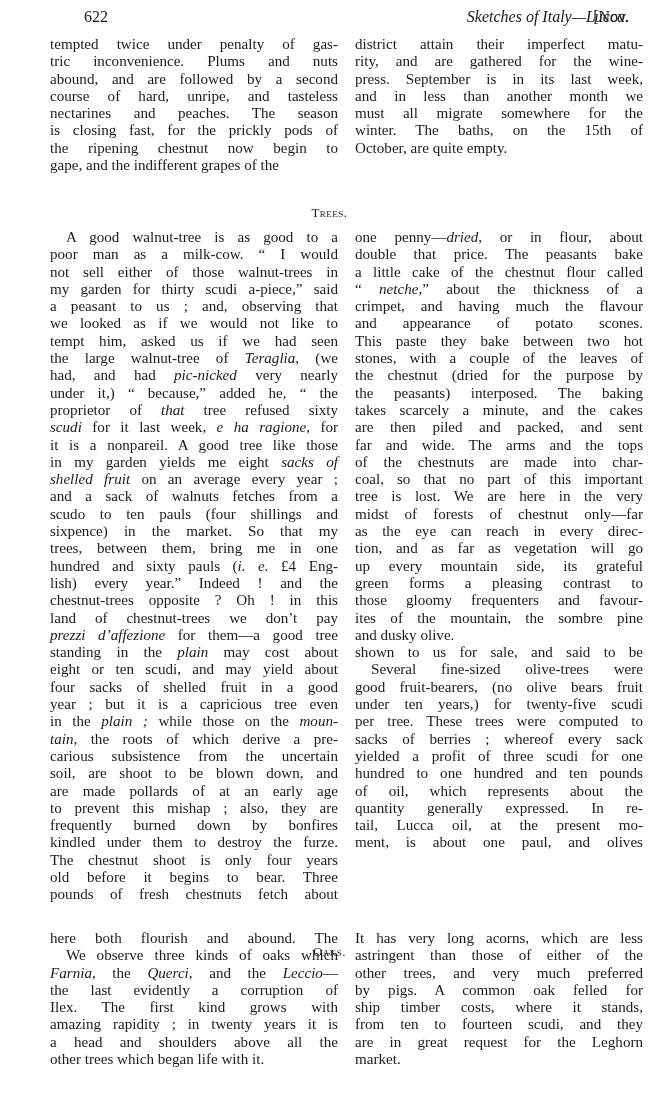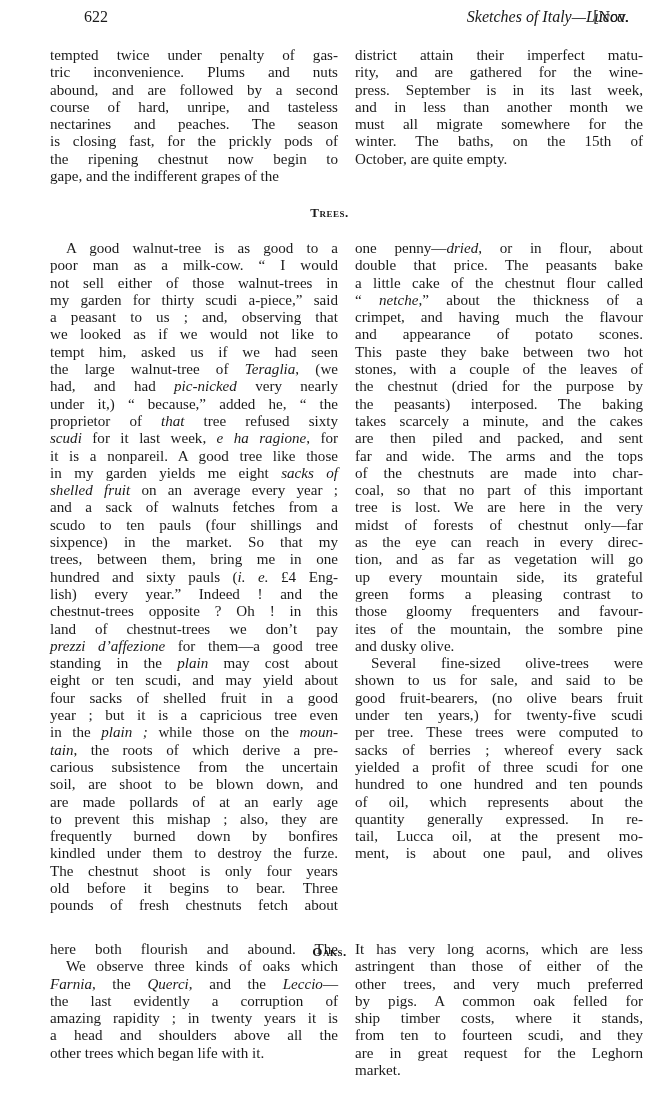--- a/index.html
+++ b/index.html
@@ -10,31 +10,31 @@
   }
   .header {
     position: absolute; top: 8px; left: 48px; right: 30px; height: 22px;
     font-family: "Liberation Serif", serif; font-size: 16px;
   }
   .header .pg { position: absolute; left: 0; top: 0; margin-left: 36px; }
   .header .title { position: absolute; left: 0; right: 0; text-align: right; font-style: italic; top: 0; }
   .header .mo { position: absolute; right: 0; top: 0; text-align: right; }
   .col {
     position: absolute; width: 288px;
-    font-family: "Liberation Serif", serif; font-size: 15.1px; line-height: 17.3px; margin-top: 11px;
+    font-family: "Liberation Serif", serif; font-size: 15.1px; line-height: 17.3px;
   }
   .col .ln { display: block; white-space: nowrap; text-align: justify; text-align-last: justify; height: 17.3px; overflow: visible; }
   .col .ln.last { text-align-last: left; }
   .col .ln.indent { padding-left: 16px; }
   .left { left: 50px; }
   .right { left: 355px; }
   .heading {
     position: absolute; left: 0; right: 0; text-align: center;
     font-family: "Liberation Serif", serif; font-size: 13px; letter-spacing: 0.5px;
-    font-variant: small-caps; font-weight: bold;
+    font-variant: small-caps; font-weight: normal;
   }
   i { font-style: italic; }
 </style>
 </head>
 <body>
 
 <div class="header">
   <span class="pg">622</span>
   <span class="title">Sketches of Italy—Lucca.</span>
   <span class="mo">[Nov.</span>
@@ -121,41 +121,42 @@
     <span class="ln">coal, so that no part of this important</span>
     <span class="ln">tree is lost.   We are here in the very</span>
     <span class="ln">midst of forests of chestnut only—far</span>
     <span class="ln">as the eye can reach in every direc-</span>
     <span class="ln">tion, and as far as vegetation will go</span>
     <span class="ln">up every mountain side, its grateful</span>
     <span class="ln">green forms a pleasing contrast to</span>
     <span class="ln">those gloomy frequenters and favour-</span>
     <span class="ln">ites of the mountain, the sombre pine</span>
     <span class="ln last">and dusky olive.</span>
+    <span class="ln">shown to us for sale, and said to be</span>
     <span class="ln indent">Several fine-sized olive-trees were</span>
-    <span class="ln">shown to us for sale, and said to be</span>
     <span class="ln">good fruit-bearers, (no olive bears fruit</span>
     <span class="ln">under ten years,) for twenty-five scudi</span>
     <span class="ln">per tree.  These trees were computed to</span>
     <span class="ln">sacks of berries ;  whereof every sack</span>
     <span class="ln">yielded a profit of three scudi for one</span>
     <span class="ln">hundred to one hundred and ten pounds</span>
     <span class="ln">of oil, which represents about the</span>
     <span class="ln">quantity generally expressed.   In re-</span>
     <span class="ln">tail, Lucca oil, at the present mo-</span>
     <span class="ln">ment, is about one paul, and olives</span>
   </div>
 
 <div class="heading" style="top:944px;">Oaks.</div>
 
 <div class="col left" style="top:930px;">
     <span class="ln">here both flourish and abound.   The</span>
     <span class="ln indent">We observe three kinds of oaks which</span>
     <span class="ln"><i>Farnia</i>, the <i>Querci</i>, and the <i>Leccio</i>—</span>
     <span class="ln">the last evidently a corruption of</span>
+    <span class="ln">Ilex.   The first kind grows with</span>
     <span class="ln">amazing rapidity ; in twenty years it is</span>
     <span class="ln">a head and shoulders above all the</span>
     <span class="ln last">other trees which began life with it.</span>
   </div>
 <div class="col right" style="top:930px;">
     <span class="ln">It has very long acorns, which are less</span>
     <span class="ln">astringent than those of either of the</span>
     <span class="ln">other trees, and very much preferred</span>
     <span class="ln">by pigs.  A common oak felled for</span>
     <span class="ln">ship timber costs, where it stands,</span>

